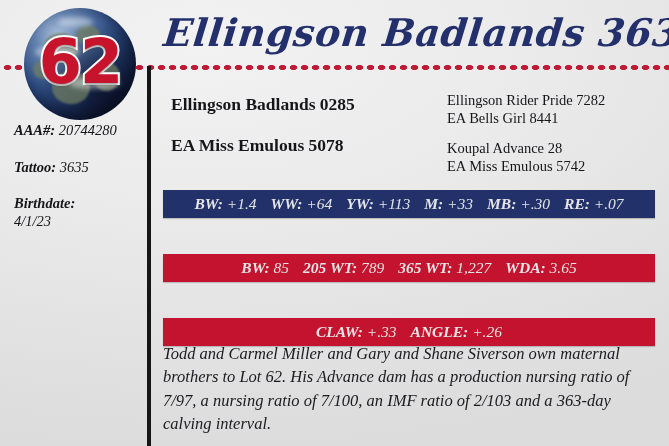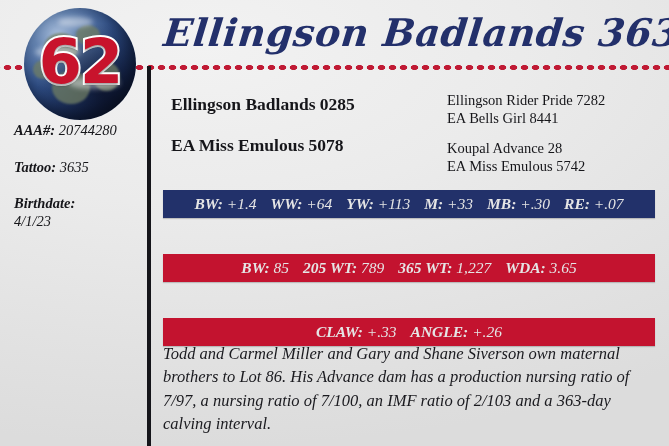--- a/index.html
+++ b/index.html
@@ -280,15 +280,15 @@
         <div><span class="item"><span class="lbl">BW:</span><span class="val">&nbsp;+1.4</span></span><span class="sp"></span><span class="item"><span class="lbl">WW:</span><span class="val">&nbsp;+64</span></span><span class="sp"></span><span class="item"><span class="lbl">YW:</span><span class="val">&nbsp;+113</span></span><span class="sp"></span><span class="item"><span class="lbl">M:</span><span class="val">&nbsp;+33</span></span><span class="sp"></span><span class="item"><span class="lbl">MB:</span><span class="val">&nbsp;+.30</span></span><span class="sp"></span><span class="item"><span class="lbl">RE:</span><span class="val">&nbsp;+.07</span></span></div>
       </div>
       <div class="bar red">
         <div><span class="item"><span class="lbl">BW:</span><span class="val">&nbsp;85</span></span><span class="sp"></span><span class="item"><span class="lbl">205 WT:</span><span class="val">&nbsp;789</span></span><span class="sp"></span><span class="item"><span class="lbl">365 WT:</span><span class="val">&nbsp;1,227</span></span><span class="sp"></span><span class="item"><span class="lbl">WDA:</span><span class="val">&nbsp;3.65</span></span></div>
       </div>
       <div class="bar red">
         <div><span class="item"><span class="lbl">CLAW:</span><span class="val">&nbsp;+.33</span></span><span class="sp"></span><span class="item"><span class="lbl">ANGLE:</span><span class="val">&nbsp;+.26</span></span></div>
       </div>
     </div>
 
-  <div class="description">Todd and Carmel Miller and Gary and Shane Siverson own maternal brothers to Lot 86. His Advance dam has a production nursing ratio of 7/97, a nursing ratio of 7/100, an IMF ratio of 2/103 and a 363-day calving interval.</div>
+  <div class="description">Todd and Carmel Miller and Gary and Shane Siverson own maternal brothers to Lot 62. His Advance dam has a production nursing ratio of 7/97, a nursing ratio of 7/100, an IMF ratio of 2/103 and a 363-day calving interval.</div>
 
 </div>
 
 </body></html>

